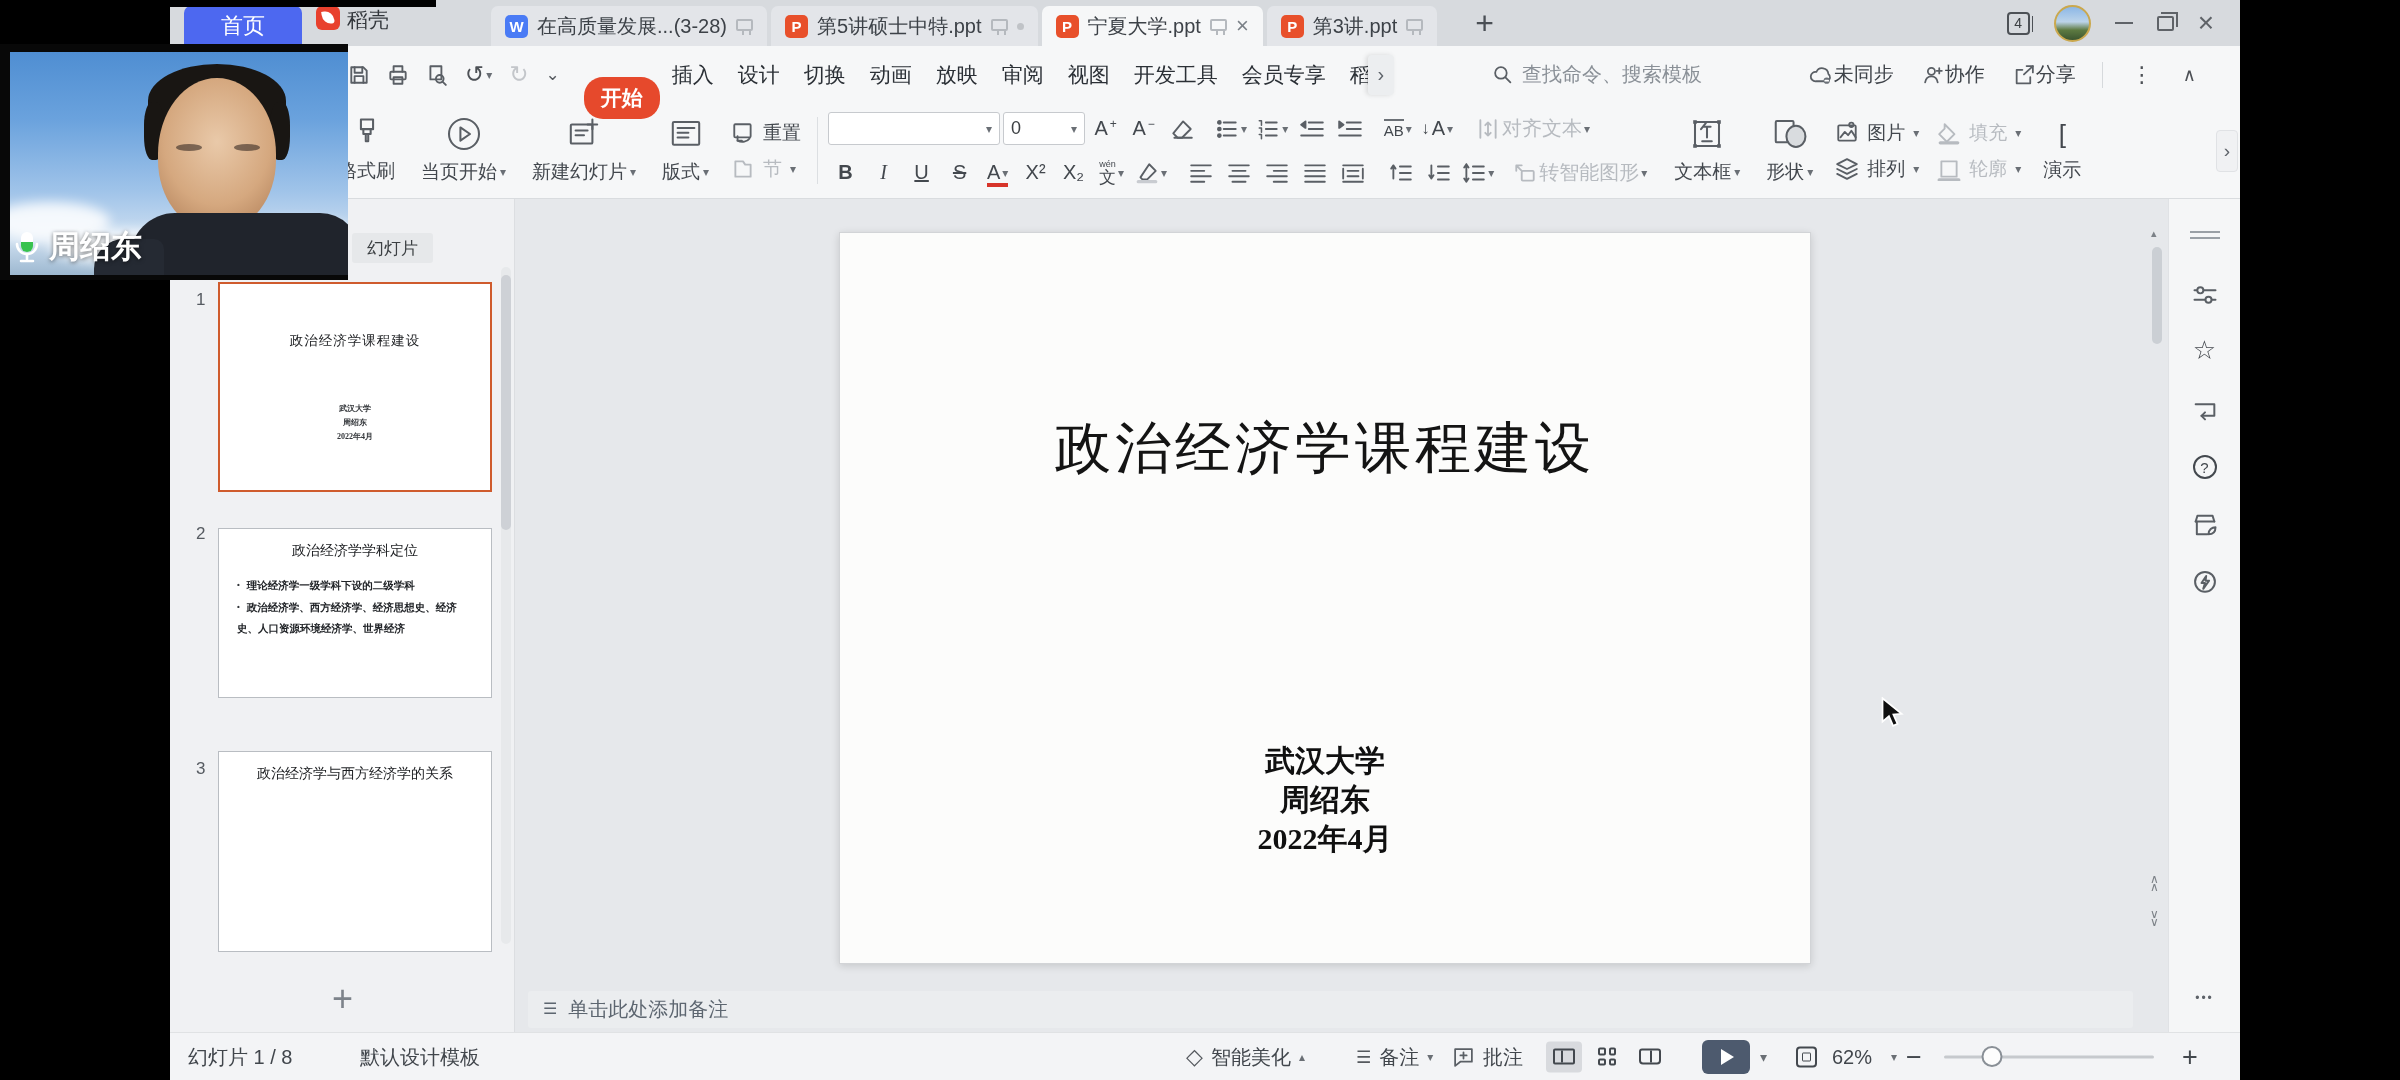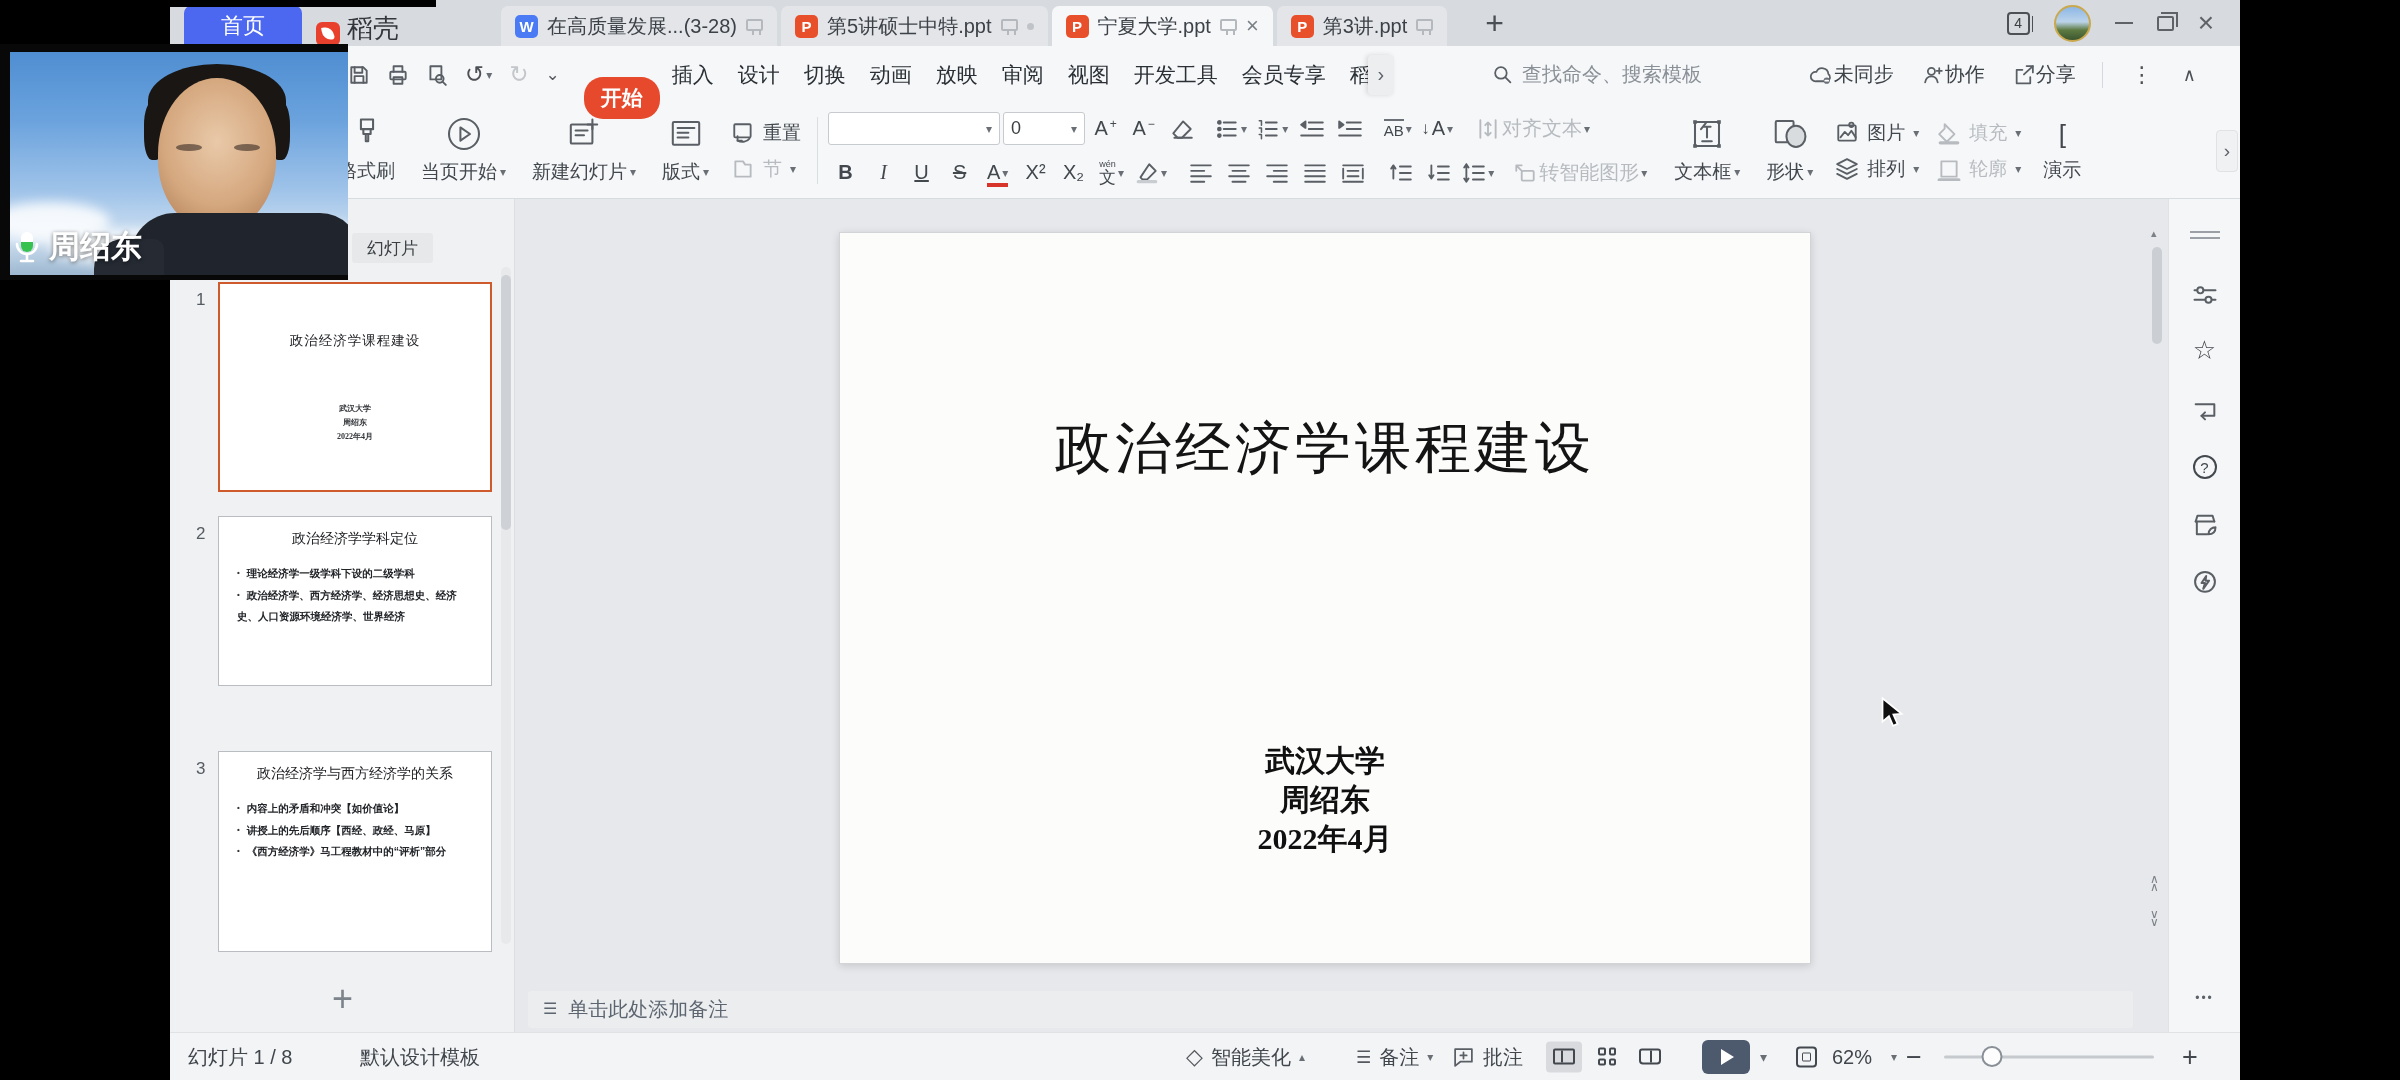--- a/index.html
+++ b/index.html
@@ -10,22 +10,22 @@
   
   .win { position:absolute; left:170px; top:0; width:2070px; height:1080px;
          background:#f6f7f8; display:flex; flex-direction:column;border-radius:29px; }
 
   
   .tabbar { height:46px; background:#d7dade; display:flex; align-items:flex-end;
             padding-left:14px; position:relative; flex:0 0 auto; }
   .tab-home { height:40px; width:118px; background:var(--brand-blue,#4d68f0); color:#fff;
     display:flex; align-items:center; justify-content:center; font-size:22px;
     border-radius:7px 7px 0 0; }
-  .tab-docer { height:40px; padding:0 14px; display:flex; align-items:flex-end; gap:7px;
-    color:#33373c; font-size:26px; }
+  .tab-docer { height:40px; padding:0 14px; display:flex; align-items:flex-start; gap:7px;
+    color:#33373c; font-size:21px; }
   .docer-logo { width:24px; height:24px; background:#e8402d; border-radius:6px; position:relative; }
   .docer-logo::after { content:""; position:absolute; left:6px; top:5px; width:12px; height:13px;
     background:#fff; border-radius:0 100% 4px 100%; transform:rotate(-8deg); }
   .doc-tabs { display:flex; align-items:flex-end; margin-left:88px; }
   .doc-tab { height:40px; display:flex; align-items:center; gap:9px; padding:0 14px;
     background:#e3e5e9; border-radius:7px 7px 0 0; margin-right:4px; font-size:20px;
     color:#3d4248; white-space:nowrap; }
   .doc-tab.active { background:#f6f7f8; }
   .app-ic { width:23px; height:23px; border-radius:5px; color:#fff; font-weight:bold;
     font-size:15px; display:flex; align-items:center; justify-content:center; flex:0 0 auto; }
@@ -629,36 +629,31 @@
         <div class="thumb selected t-serif" style="top:83px;height:210px">
           <div class="thumb-title t1-title">政治经济学课程建设</div>
           <div class="t1-sub">
             <div>武汉大学</div>
             <div>周绍东</div>
             <div>2022年4月</div>
           </div>
         </div>
 
         <span class="thumb-num" style="top:325px">2</span>
-        <div class="thumb" style="top:317px;height:170px">
+        <div class="thumb" style="top:329px;height:170px">
           <div class="thumb-title t23-title t-serif">政治经济学学科定位</div>
           <div class="t-bullets">
             <div class="tbullet">理论经济学一级学科下设的二级学科</div>
             <div class="tbullet">政治经济学、西方经济学、经济思想史、经济史、人口资源环境经济学、世界经济</div>
           </div>
         </div>
 
         <span class="thumb-num" style="top:560px">3</span>
         <div class="thumb" style="top:552px;height:201px">
           <div class="thumb-title t23-title t-serif">政治经济学与西方经济学的关系</div>
-          <div class="t-bullets">
-            <div class="tbullet">内容上的矛盾和冲突【如价值论】</div>
-            <div class="tbullet">讲授上的先后顺序【西经、政经、马原】</div>
-            <div class="tbullet">《西方经济学》马工程教材中的“评析”部分</div>
-          </div>
         </div>
 
         <div class="add-slide">+</div>
         <div class="panel-scroll">
           <div class="pthumb"></div>
         </div>
       </div>
 
       <div class="edit">
         <div class="slide-canvas t-serif">

